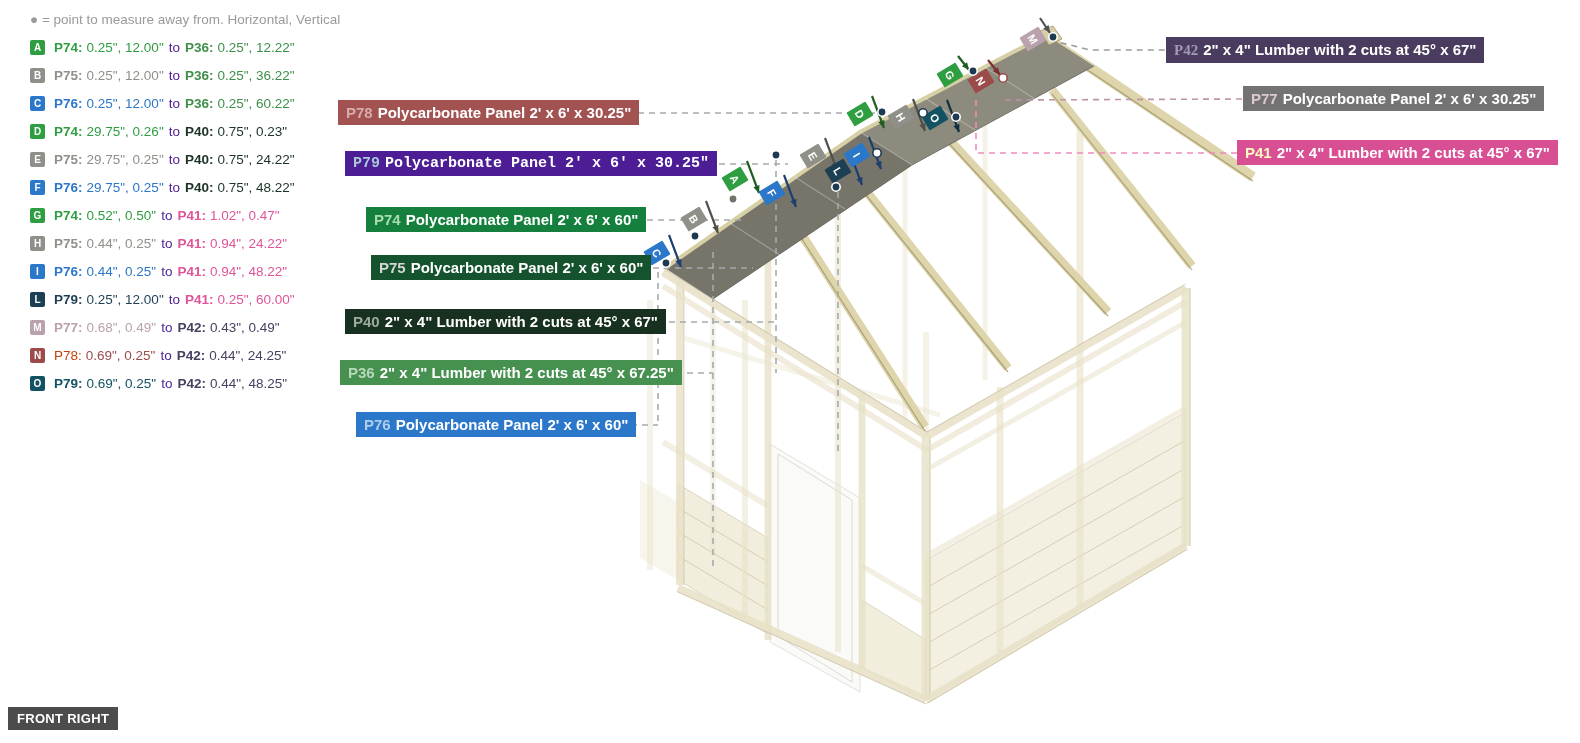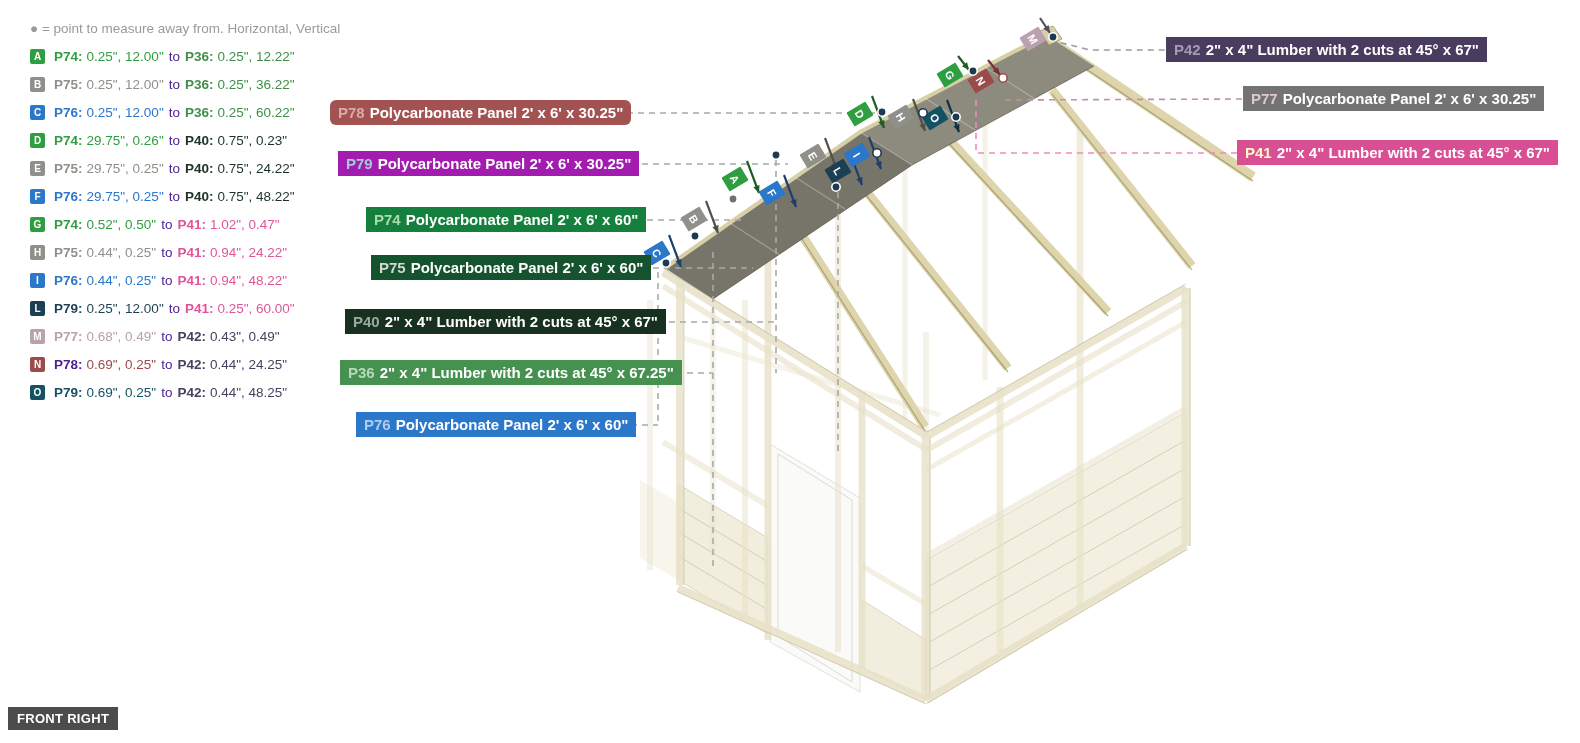--- a/index.html
+++ b/index.html
@@ -2,21 +2,21 @@
 <html><head>
 <meta charset="utf-8">
 <style>
   html,body{margin:0;padding:0;background:#fff;}
   #stage{position:relative;width:1580px;height:743px;overflow:hidden;background:#fff;
          font-family:"Liberation Sans", sans-serif;}
   #scene{position:absolute;left:0;top:0;}
   
   #legend{position:absolute;left:30px;top:12px;}
   #legend .title{font-size:15px;color:#8b8b8b;}
-  #legend .subtitle{font-size:13.5px;color:#9a9a9a;margin-top:9px;}
+  #legend .subtitle{font-size:13.5px;color:#9a9a9a;}
   #legend-rows{margin-top:13px;}
   .lrow{display:flex;align-items:center;height:15px;margin-bottom:13px;font-size:13.5px;white-space:nowrap;}
   .lbadge{display:inline-flex;align-items:center;justify-content:center;width:15px;height:15px;
           border-radius:2px;color:#fff;font-size:10px;font-weight:bold;margin-right:9px;flex:0 0 15px;}
   .lrow .to{color:#4c1d95;margin:0 5px;}
   .lrow .val{margin-left:4px;}
   
   .callout{position:absolute;padding:4px 8px;font-size:15px;font-weight:bold;color:#fff;
            white-space:nowrap;line-height:17px;}
   .callout .pfx{margin-right:5px;}
@@ -319,44 +319,44 @@
         <div class="lrow">
           <span class="lbadge" style="background: rgb(185, 161, 173);">M</span>
           <span style="color: rgb(185, 161, 173); font-weight: bold;">P77:</span>
           <span class="val" style="color: rgb(185, 161, 173);"> 0.68", 0.49"</span>
           <span class="to">to</span>
           <span style="color: rgb(74, 64, 96); font-weight: bold;">P42:</span>
           <span class="val" style="color: rgb(74, 64, 96);"> 0.43", 0.49"</span>
         </div>
         <div class="lrow">
           <span class="lbadge" style="background: rgb(156, 75, 75);">N</span>
-          <span style="color: #4c1d95; font-weight: bold;">P78:</span>
+          <span style="color: #c2410c; font-weight: normal;">P78:</span>
           <span class="val" style="color: rgb(156, 75, 75);"> 0.69", 0.25"</span>
           <span class="to">to</span>
           <span style="color: rgb(74, 64, 96); font-weight: bold;">P42:</span>
           <span class="val" style="color: rgb(74, 64, 96);"> 0.44", 24.25"</span>
         </div>
         <div class="lrow">
           <span class="lbadge" style="background: rgb(19, 82, 99);">O</span>
           <span style="color: rgb(19, 82, 99); font-weight: bold;">P79:</span>
           <span class="val" style="color: rgb(19, 82, 99);"> 0.69", 0.25"</span>
           <span class="to">to</span>
           <span style="color: rgb(74, 64, 96); font-weight: bold;">P42:</span>
           <span class="val" style="color: rgb(74, 64, 96);"> 0.44", 48.25"</span>
         </div>
       </div>
   </div>
 
   <div id="callouts">
-      <div class="callout" style="background: rgb(163, 82, 82); left: 330px; top: 100px; border-radius: 6px;"><span class="pfx" style="color: rgb(216, 171, 171);">P78</span><span>Polycarbonate Panel 2' x 6'  x 30.25"</span></div>
-      <div class="callout" style="background: #a21caf; left: 338px; top: 151px;"><span class="pfx" style="color: rgb(169, 200, 218);">P79</span><span>Polycarbonate Panel 2' x 6'  x 30.25"</span></div>
+      <div class="callout" style="background: rgb(163, 82, 82); left: 338px; top: 100px;"><span class="pfx" style="color: rgb(216, 171, 171);">P78</span><span>Polycarbonate Panel 2' x 6'  x 30.25"</span></div>
+      <div class="callout" style="background: #4c1d95; left: 345px; top: 151px; font-family: Liberation Mono, monospace;"><span class="pfx" style="color: rgb(169, 200, 218);">P79</span><span>Polycarbonate Panel 2' x 6'  x 30.25"</span></div>
       <div class="callout" style="background: #15803d; left: 366px; top: 207px;"><span class="pfx" style="color: rgb(171, 219, 177);">P74</span><span>Polycarbonate Panel 2' x 6'  x 60"</span></div>
       <div class="callout" style="background: #14532d; left: 371px; top: 255px;"><span class="pfx" style="color: rgb(214, 214, 210);">P75</span><span>Polycarbonate Panel 2' x 6'  x 60"</span></div>
       <div class="callout" style="background: rgb(24, 48, 31); left: 345px; top: 309px;"><span class="pfx" style="color: rgb(156, 171, 159);">P40</span><span>2" x 4" Lumber with 2 cuts at 45° x 67"</span></div>
       <div class="callout" style="background: rgb(70, 144, 80); left: 340px; top: 360px;"><span class="pfx" style="color: rgb(184, 216, 188);">P36</span><span>2" x 4" Lumber with 2 cuts at 45° x 67.25"</span></div>
       <div class="callout" style="background: rgb(43, 119, 201); left: 356px; top: 412px;"><span class="pfx" style="color: rgb(176, 205, 236);">P76</span><span>Polycarbonate Panel 2' x 6'  x 60"</span></div>
-      <div class="callout" style="background: rgb(74, 60, 94); left: 1166px; top: 37px;"><span class="pfx" style="color: rgb(162, 154, 178);">P42</span><span>2" x 4" Lumber with 2 cuts at 45° x 67"</span></div>
+      <div class="callout" style="background: rgb(74, 60, 94); left: 1166px; top: 37px;"><span class="pfx" style="color: rgb(162, 154, 178); font-family: Liberation Serif, serif;">P42</span><span>2" x 4" Lumber with 2 cuts at 45° x 67"</span></div>
       <div class="callout" style="background: #737373; left: 1243px; top: 86px;"><span class="pfx" style="color: rgb(220, 201, 210);">P77</span><span>Polycarbonate Panel 2' x 6'  x 30.25"</span></div>
       <div class="callout" style="background: rgb(216, 79, 148); left: 1237px; top: 140px;"><span class="pfx" style="color: #fef9c3;">P41</span><span>2" x 4" Lumber with 2 cuts at 45° x 67"</span></div>
     </div>
 
   <div id="view-label">FRONT RIGHT</div>
 </div>
 
 </body></html>

